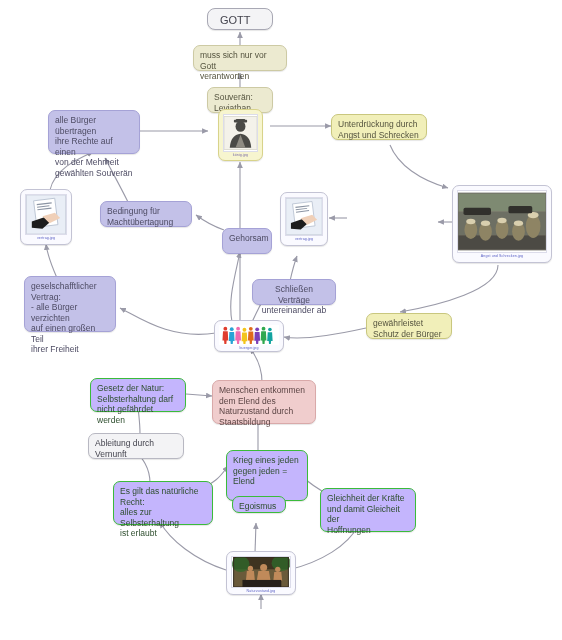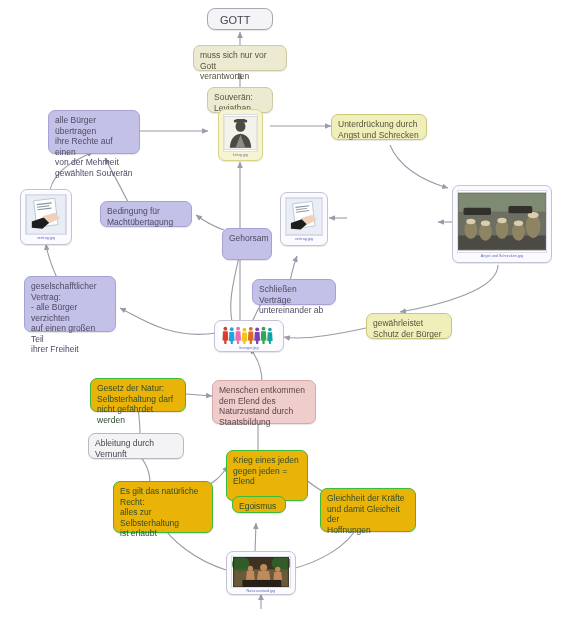--- a/index.html
+++ b/index.html
@@ -21,21 +21,21 @@
     font-size:8.5px;
     line-height:10.5px;
     color:#4a4a55;
     padding:4px 6px;
     white-space:pre-line;
     box-shadow:0 1px 1px rgba(0,0,0,0.10);
   }
   .n-purple{ background:#c3c1e8; border-color:#a5a2d6; color:#4d4b63;}
   .n-yellow{ background:#ecead0; border-color:#cdcaa4; color:#55543f;}
   .n-yellow-b{ background:#f1efb9; border-color:#c9c77e; color:#55543f;}
-  .n-green{  background:#eab308; border-color:#3bbb3b; color:#2d4d2d;}
+  .n-green{  background:#c4b5fd; border-color:#3bbb3b; color:#2d4d2d;}
   .n-pink{   background:#f0cdcd; border-color:#d9a9a9; color:#5c4545;}
   .n-grey{   background:#f3f3f5; border-color:#b8b8c2; color:#44444e;}
 
   .node.title{
     font-size:11px;line-height:13px;
     padding:5px 12px;
     border-radius:8px;
   }
   .node.title.n-grey{ border:1px solid #a8a8b4; background:#f4f4f6;}
   .node.title.n-green{ border:2px solid #6f74ea; background:#5de05d;color:#18381a;}
@@ -197,21 +197,21 @@
         <path d="M18,24 L32,20 L38,26 L26,32 Z"></path>
       </g>
       <rect x="0" y="0" width="44" height="44" fill="none" stroke="#ccd3de"></rect>
     </svg>
     <div class="cap">vertrag.jpg</div>
   </div>
 
   <div class="node n-purple" style="left:100px;top:201px;width:92px;height:26px;">Bedingung für
 Machtübertagung</div>
 
-  <div class="node n-purple" style="left:222px;top:228px;width:50px;height:32px;">Gehorsam</div>
+  <div class="node n-purple" style="left:222px;top:228px;width:50px;height:26px;">Gehorsam</div>
 
   <div class="imgnode" style="left:280px;top:192px;width:48px;height:54px;">
     <svg class="thumb" viewBox="0 0 44 44" style="height:39px;">
       <rect width="44" height="44" fill="#e9eef6"></rect>
       <g transform="rotate(-7 22 22)">
         <rect x="10" y="5" width="24" height="30" fill="#ffffff" stroke="#b9c3d2"></rect>
         <g fill="#8b94a3">
           <rect x="13" y="9" width="17" height="1.4"></rect>
           <rect x="13" y="12" width="14" height="1.2"></rect>
           <rect x="13" y="15" width="16" height="1.2"></rect>
@@ -257,21 +257,21 @@
     </svg>
     <div class="cap">Angst und Schrecken.jpg</div>
   </div>
 
   <div class="node n-purple" style="left:24px;top:276px;width:92px;height:56px;">geselschafftlicher
 Vertrag:
 - alle Bürger verzichten
 auf einen großen Teil
 ihrer Freiheit</div>
 
-  <div class="node n-purple" style="left:252px;top:279px;width:84px;height:26px;">Schließen Verträge
+  <div class="node n-purple" style="left:252px;top:279px;width:84px;height:26px;text-align:center;">Schließen Verträge
 untereinander ab</div>
 
   <div class="node n-yellow-b" style="left:366px;top:313px;width:86px;height:26px;">gewährleistet
 Schutz der Bürger</div>
 
   <div class="imgnode" style="left:214px;top:320px;width:70px;height:32px;">
     <svg class="thumb" viewBox="0 0 66 22" style="height:20px;border:none;">
       <rect width="66" height="22" fill="#ffffff"></rect>
       <g>
         <g fill="#e03c2e">
@@ -320,21 +320,21 @@
 Naturzustand durch
 Staatsbildung</div>
 
   <div class="node n-grey" style="left:88px;top:433px;width:96px;height:26px;">Ableitung durch
 Vernunft</div>
 
   <div class="node n-green" style="left:226px;top:450px;width:82px;height:51px;">Krieg eines jeden
 gegen jeden =
 Elend</div>
 
-  <div class="node n-green" style="left:113px;top:481px;width:100px;height:52px;">Es gilt das natürliche
+  <div class="node n-green" style="left:113px;top:481px;width:100px;height:44px;">Es gilt das natürliche
 Recht:
 alles zur Selbsterhaltung
 ist erlaubt</div>
 
   <div class="node n-green" style="left:232px;top:496px;width:54px;height:17px;">Egoismus</div>
 
   <div class="node n-green" style="left:320px;top:488px;width:96px;height:44px;">Gleichheit der Kräfte
 und damit Gleicheit der
 Hoffnungen</div>
 

